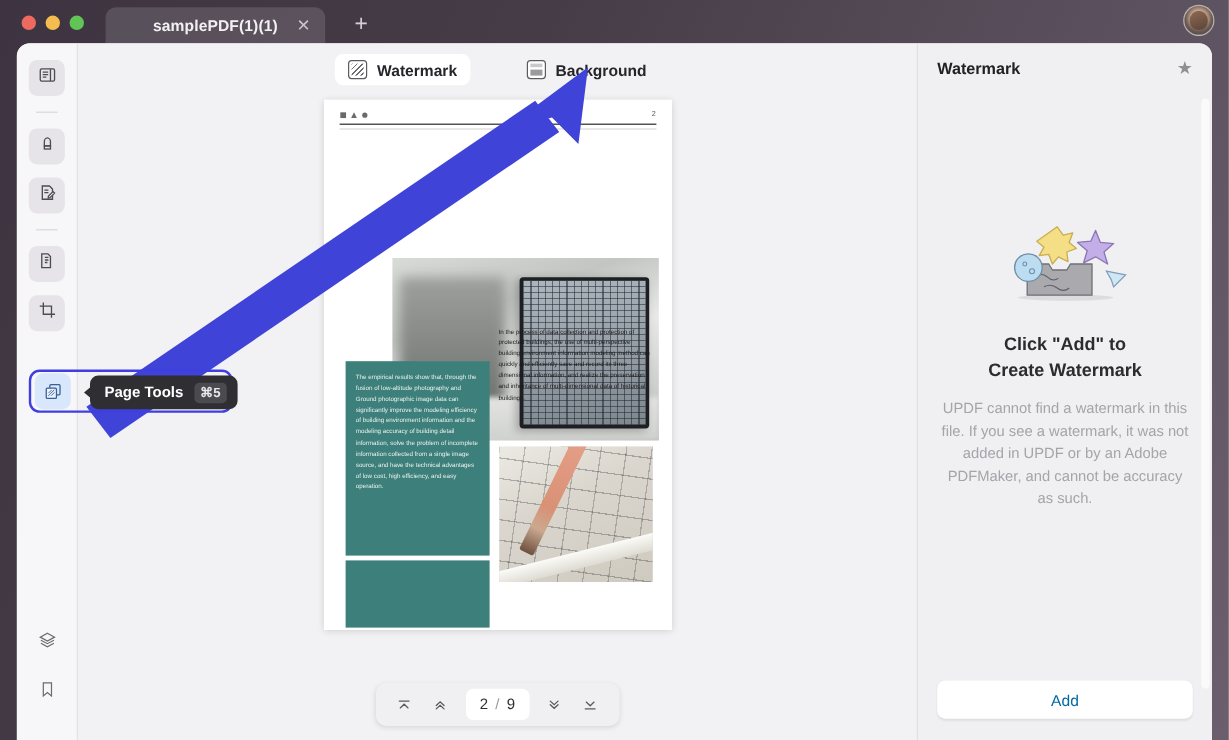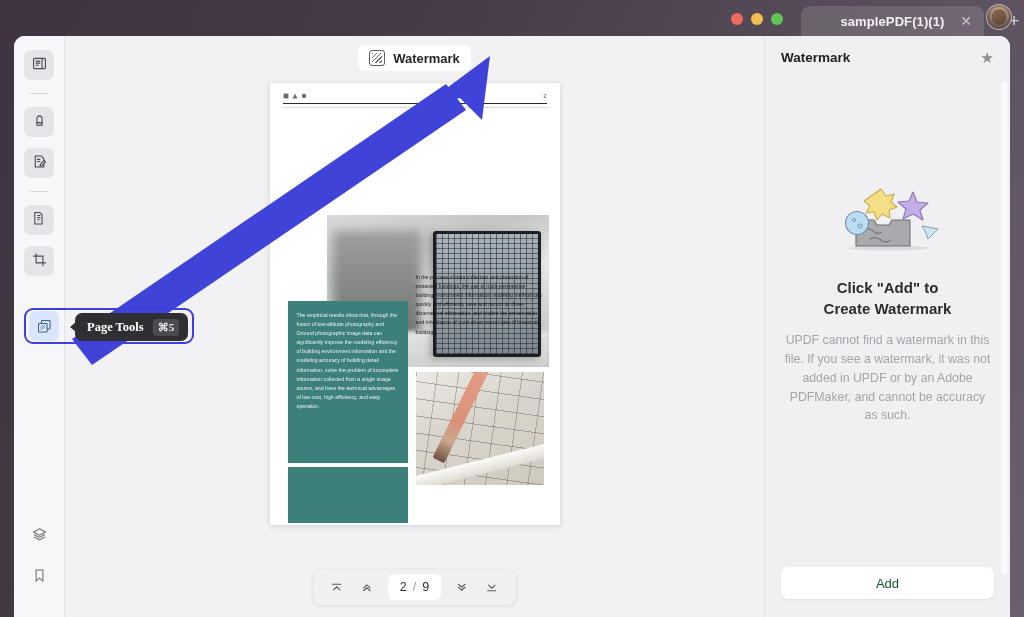--- a/index.html
+++ b/index.html
@@ -9,21 +9,21 @@
     font-family: "Liberation Sans", sans-serif;
   }
   body {
     background: linear-gradient(115deg, #3e3441 0%, #463c47 35%, #5a4f5c 70%, #6b5f6d 100%);
     position: relative;
   }
 
   
   .titlebar {
     position: absolute; top: 0; left: 0; width: 1024px; height: 36px;
-    display: flex; align-items: flex-end; justify-content: flex-end;
+    display: flex; align-items: flex-end;
   }
   .traffic {
     display: flex; gap: 8px; align-items: center;
     padding: 0 0 11px 18px;
   }
   .light { width: 12px; height: 12px; border-radius: 50%; }
   .light.red { background: #ee6a5f; }
   .light.yellow { background: #f5bd4f; }
   .light.green { background: #61c555; }
 
@@ -109,21 +109,20 @@
 
   
   .tooltip {
     position: absolute; left: 49px; top: 3px;
     height: 28px;
     background: #2f2f33; border-radius: 7px;
     display: flex; align-items: center; gap: 9px;
     padding: 0 9px 0 12px;
     color: #fff; font-size: 12.5px; font-weight: 600;
     white-space: nowrap;
-    font-family: Liberation Serif, serif;
   }
   .tooltip::before {
     content: ""; position: absolute; left: -5px; top: 50%;
     transform: translateY(-50%);
     border-top: 5px solid transparent; border-bottom: 5px solid transparent;
     border-right: 6px solid #2f2f33;
   }
   .kbd {
     background: #4a4a4f; border-radius: 4px;
     padding: 2px 5px; font-size: 11px; color: #e7e7ea; font-weight: 600;
@@ -307,21 +306,21 @@
     font-size: 15px; font-weight: 700; color: #2b2b30;
     line-height: 1.38; margin-bottom: 12px;
   }
   .empty-desc {
     font-size: 12.3px; color: #a4a4ab; line-height: 1.52;
   }
   .panel-foot { padding: 0 16px 18px 16px; }
   .add-btn {
     height: 32px; background: #fff; border-radius: 7px;
     display: flex; align-items: center; justify-content: center;
-    font-size: 13px; color: #14532d;
+    font-size: 13px; color: #0369a1;
     box-shadow: 0 1px 2px rgba(0,0,0,.07);
   }
   .panel-scroll {
     position: absolute; right: 2px; top: 46px;
     width: 7px; height: 492px;
     background: #fafafb; border-radius: 4px;
   }
 </style>
 </head>
 <body>
@@ -431,20 +430,24 @@
       <span class="kbd">⌘5</span>
     </div>
   </div>
 
   <div class="center">
 
     <div class="toolbar">
       <div class="tool selected">
         <span class="tool-ico hatch"></span>
         <span>Watermark</span>
+      </div>
+      <div class="tool">
+        <span class="tool-ico fill-bot"></span>
+        <span>Background</span>
       </div>
     </div>
 
     <div class="viewer">
       <div class="page">
         <div class="pg-head">
           <span class="pg-glyphs">
             <svg width="6" height="6" viewBox="0 0 10 10" fill="#6a6a6a">
                 <rect x="1" y="1" width="8" height="8"></rect>
               </svg>

